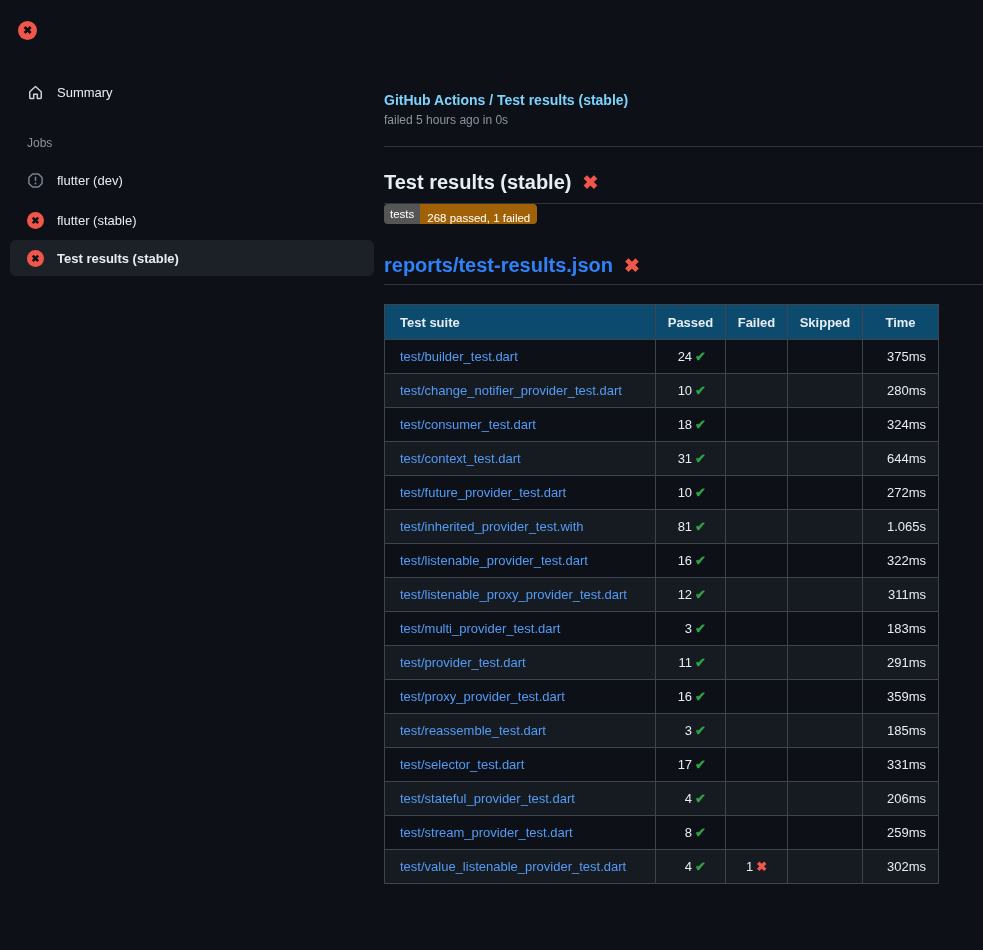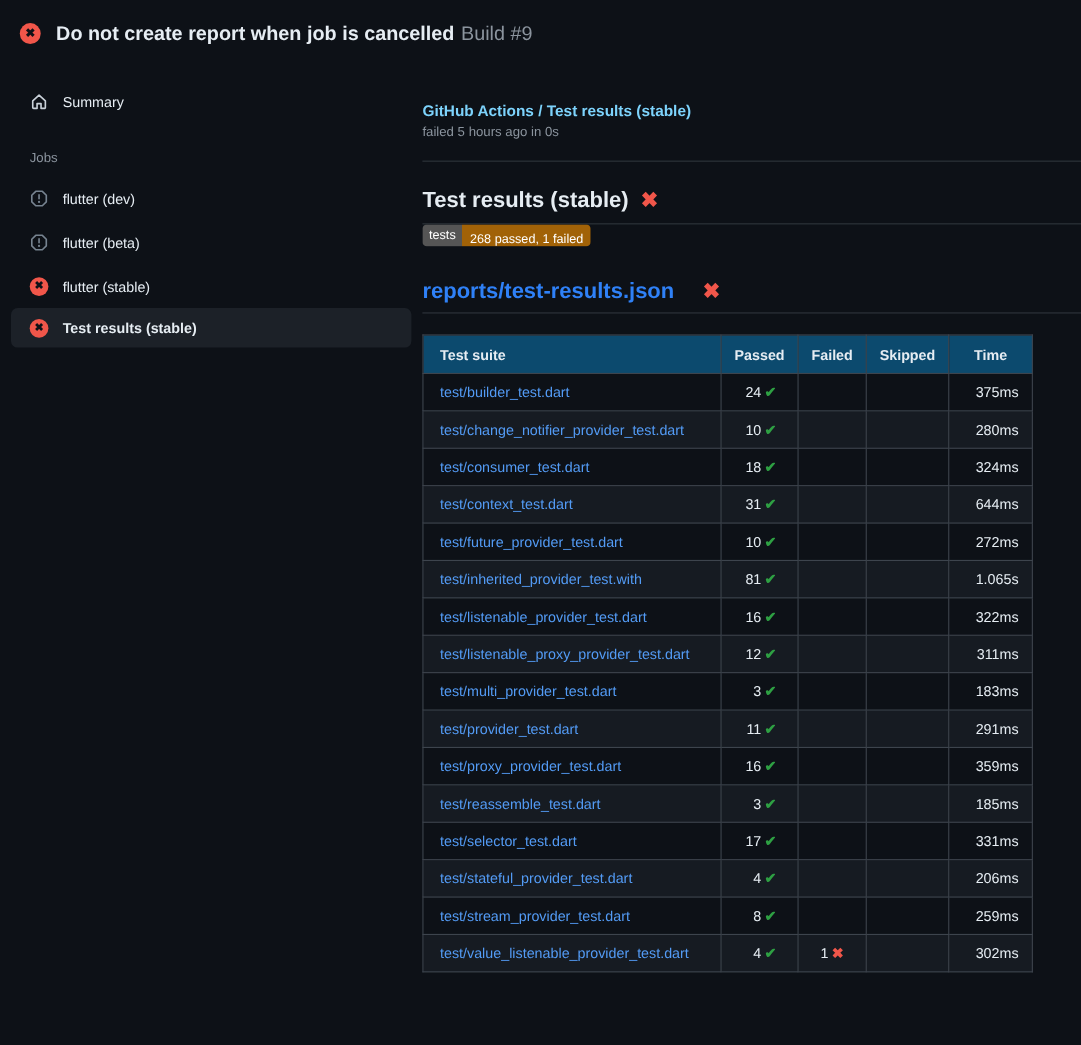--- a/index.html
+++ b/index.html
@@ -54,21 +54,21 @@
     font-size:20px; font-weight:600; color:#e6edf3;
   }
   .heading-x { color:#f0564a; font-size:19px; font-weight:700; line-height:1; }
 
   .badge { display:inline-flex; border-radius:4px; overflow:hidden;
     font-size:11.5px; line-height:20px; height:20px; }
   .badge-label { background:#555555; color:#ffffff; padding:0 6px; }
   .badge-value { background:#a16207; color:#ffffff; padding:4px 7px; }
 
   .report-heading {
-    display:flex; align-items:center; gap:26px;
+    display:flex; align-items:center; gap:11px;
     margin-top:30px; padding-bottom:7px; border-bottom:1px solid #2f353d;
     font-size:20px; font-weight:600;
   }
   .report-link { color:#2f81f7; text-decoration:none; cursor:pointer; }
 
   .summary-line { margin-top:22px; font-size:14px; color:#c9d1d9; }
   .summary-line b { color:#e6edf3; font-weight:700; }
 
   
   table.results {
@@ -87,23 +87,20 @@
   td.cell-time { text-align:right; padding-right:12px; color:#e6edf3; }
   .suite-link { color:#539bf5; text-decoration:none; cursor:pointer; }
   .check-glyph { color:#2ea043; font-weight:700; margin-left:3px; font-size:13px; }
   .cross-glyph { color:#f0564a; font-weight:700; margin-left:3px; font-size:13px; }
 </style>
 </head>
 <body>
 
 <div class="top-header">
   <span class="icon-x-fill">✖</span>
-  <span>
-    <span class="top-title">Do not create report when job is cancelled</span><span class="top-build">Build #9</span>
-  </span>
 </div>
 
 <div class="layout">
 
   <div class="sidebar">
     <div class="side-item">
       <svg class="side-svg" viewBox="0 0 16 16">
         <path d="M2.6 7.3 8 2.4l5.4 4.9v5.6a0.8 0.8 0 0 1-0.8 0.8H9.7V9.6H6.3v4.1H3.4a0.8 0.8 0 0 1-0.8-0.8z" fill="none" stroke="#c9d1d9" stroke-width="1.4" stroke-linejoin="round"></path>
       </svg>
       <span>Summary</span>
@@ -113,28 +110,20 @@
 
     <div class="job-item">
       <svg class="side-svg" viewBox="0 0 16 16">
         <path d="M5.2 1.8h5.6l3.4 3.4v5.6l-3.4 3.4H5.2l-3.4-3.4V5.2z" fill="none" stroke="#768390" stroke-width="1.4" stroke-linejoin="round"></path>
         <rect x="7.3" y="4.2" width="1.4" height="4.6" rx="0.7" fill="#768390"></rect>
         <circle cx="8" cy="10.9" r="0.95" fill="#768390"></circle>
       </svg>
       <span>flutter (dev)</span>
     </div>
 
-    <div class="job-item">
-      <svg class="side-svg" viewBox="0 0 16 16">
-        <path d="M5.2 1.8h5.6l3.4 3.4v5.6l-3.4 3.4H5.2l-3.4-3.4V5.2z" fill="none" stroke="#768390" stroke-width="1.4" stroke-linejoin="round"></path>
-        <rect x="7.3" y="4.2" width="1.4" height="4.6" rx="0.7" fill="#768390"></rect>
-        <circle cx="8" cy="10.9" r="0.95" fill="#768390"></circle>
-      </svg>
-      <span>flutter (beta)</span>
-    </div>
 
     <div class="job-item">
       <span class="icon-x-fill small">✖</span>
       <span>flutter (stable)</span>
     </div>
 
     <div class="job-item selected side-item">
       <span class="icon-x-fill small">✖</span>
       <span>Test results (stable)</span>
     </div>

